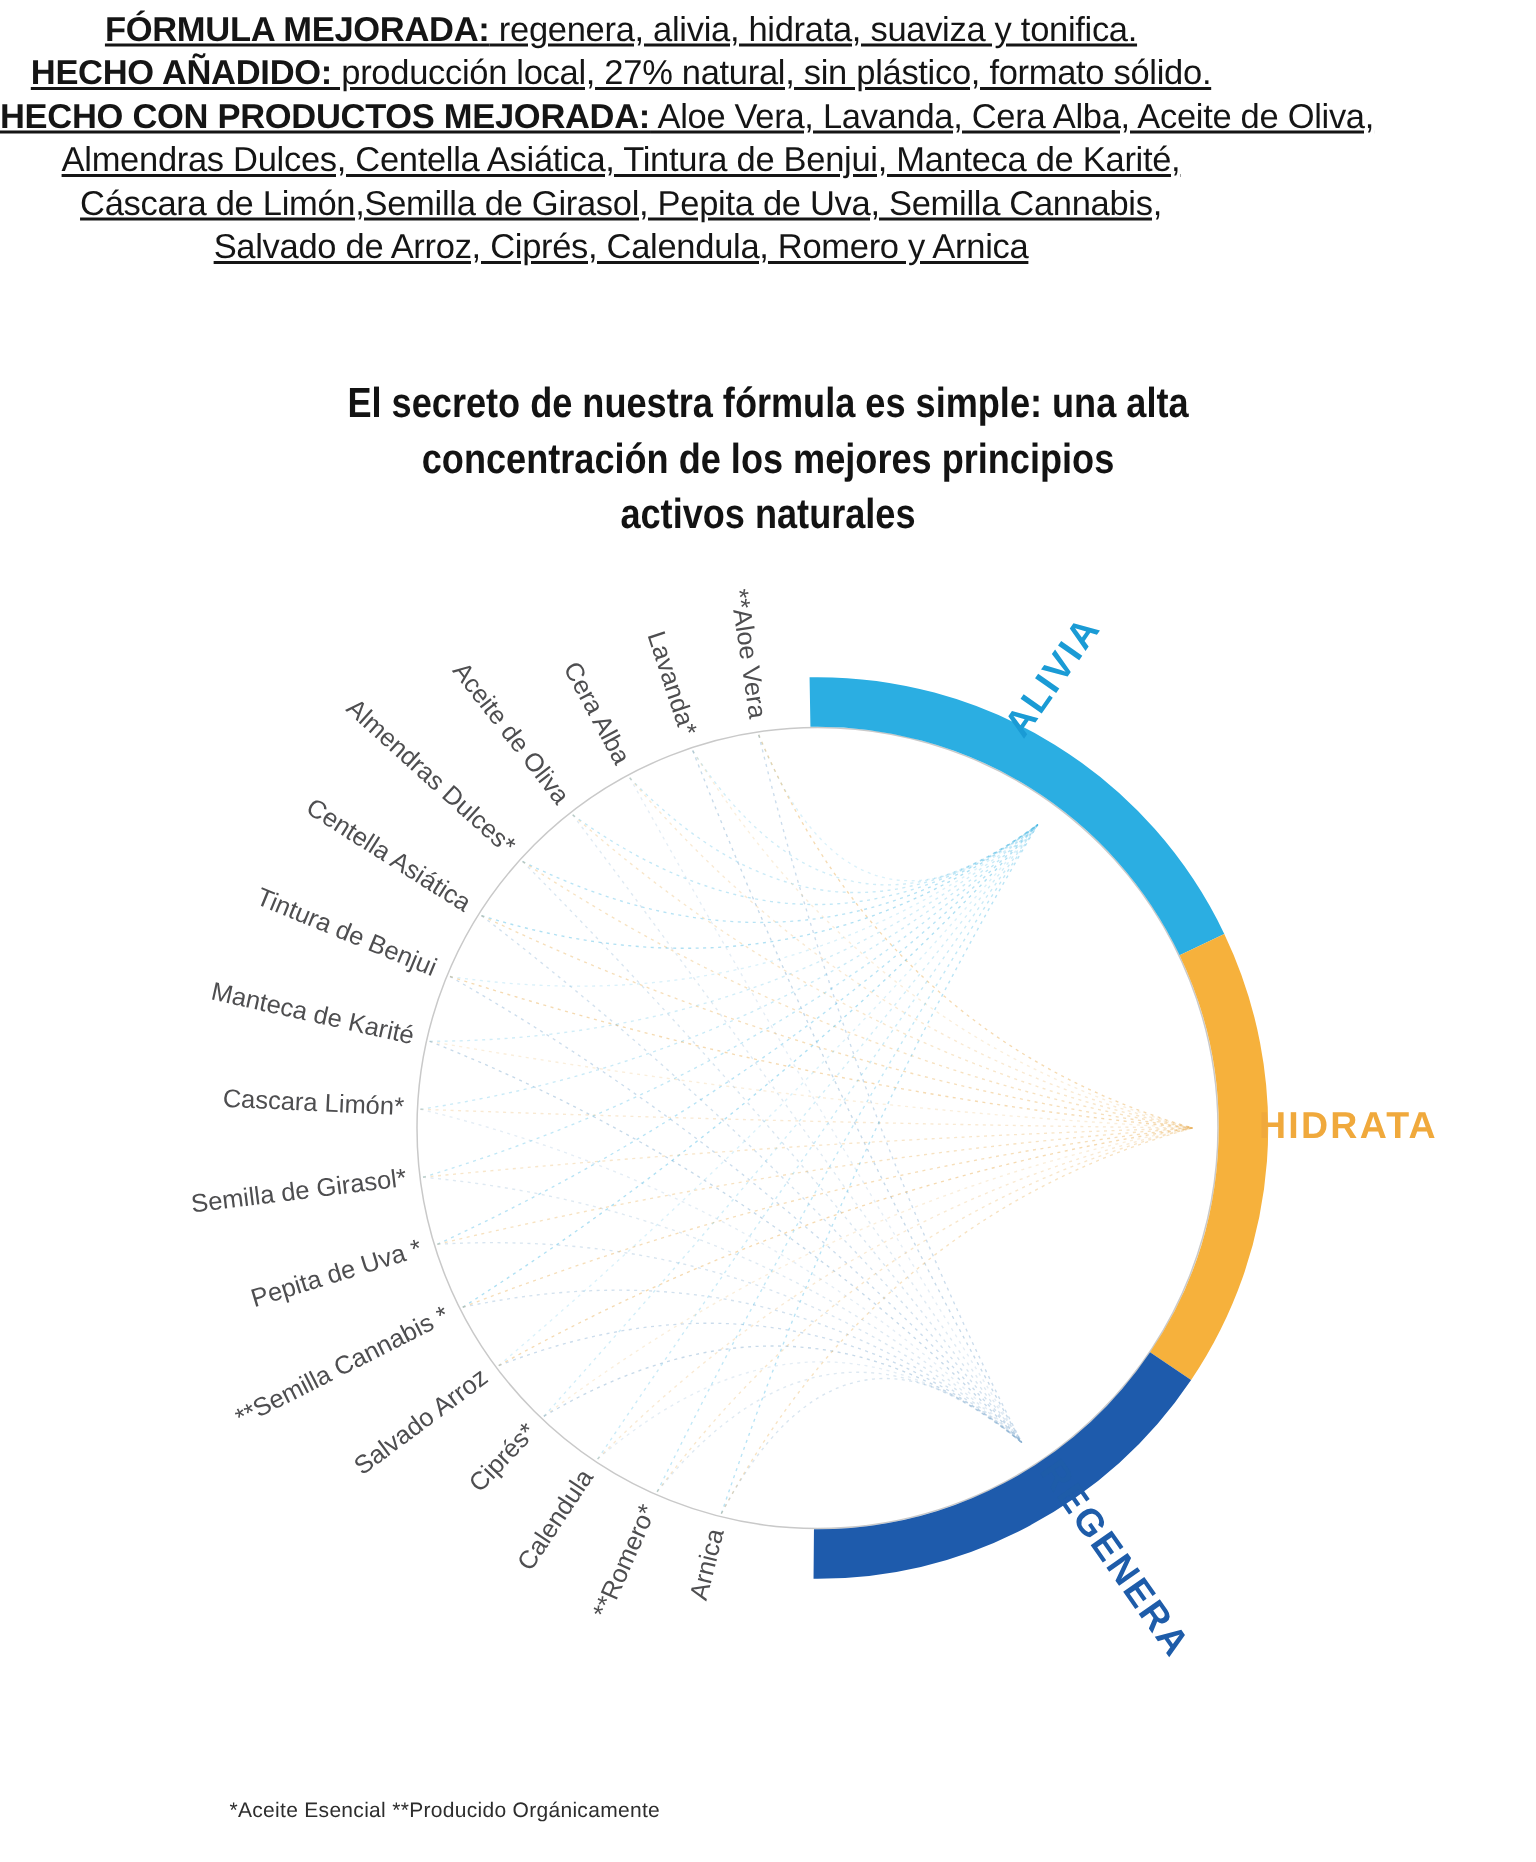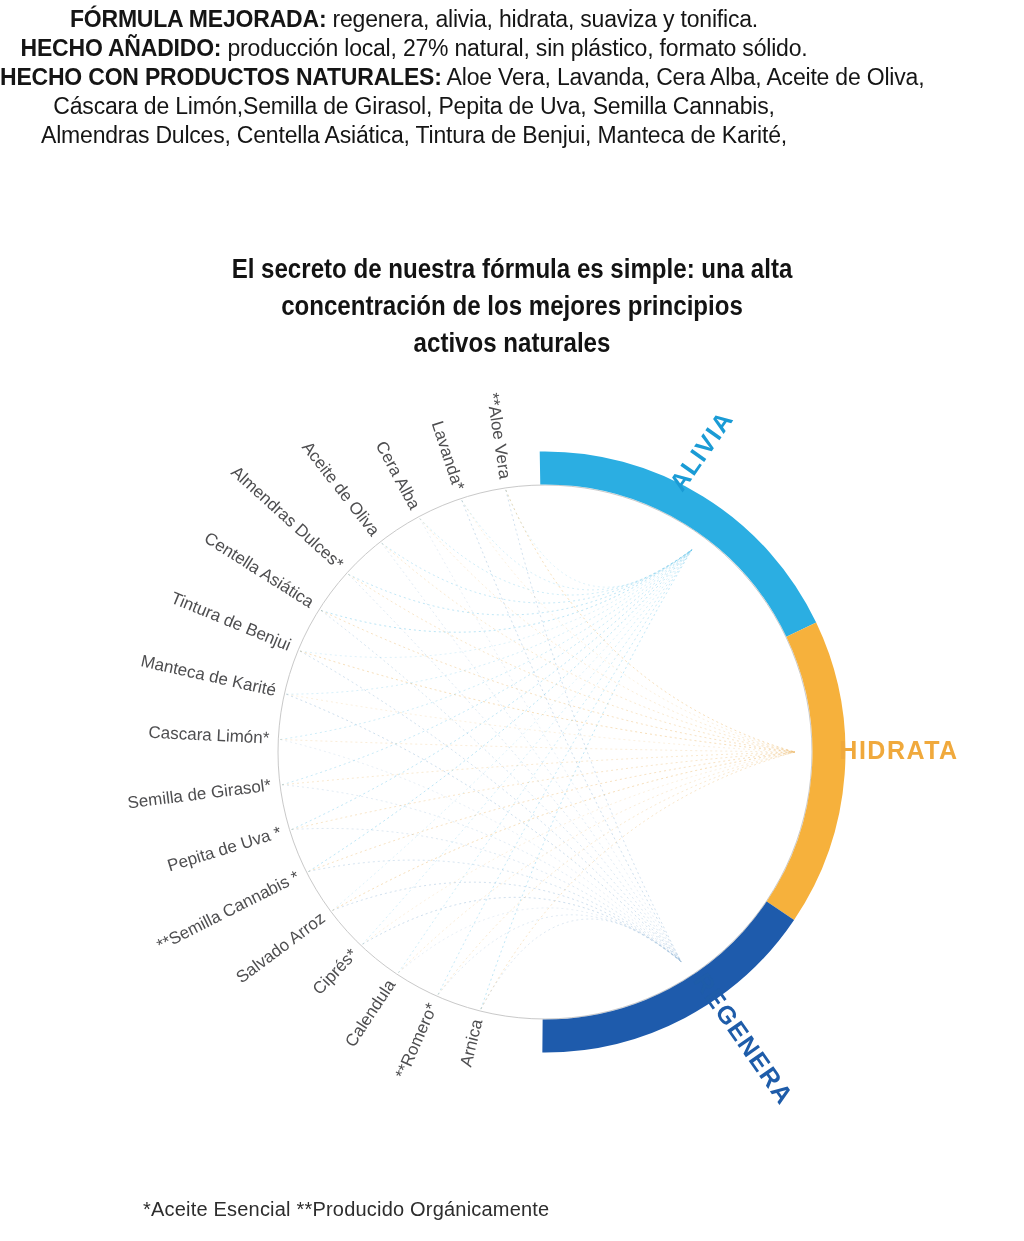--- a/index.html
+++ b/index.html
@@ -2,47 +2,48 @@
 <html><head>
 <meta charset="utf-8">
 <style>
   html,body { margin:0; padding:0; background:#ffffff; }
   .page {
     position:relative; width:1024px; height:1241px; background:#ffffff;
     font-family:"Liberation Sans", sans-serif; overflow:hidden;
   }
   .intro {
     position:absolute; top:5px; left:0; width:828px; text-align:center;
-    font-size:23px; line-height:29px; color:#151515; letter-spacing:-0.2px;
+    font-size:23px; line-height:29px; color:#151515; letter-spacing:-0.2px;text-decoration:underline;
   }
   .intro .line { white-space:nowrap; }
   .intro .b { font-weight:700; }
   .subtitle {
     position:absolute; top:250px; left:0; width:1024px; text-align:center;
     font-weight:700; font-size:28px; line-height:37px; color:#131313;
     transform:scaleX(0.86);
   }
   .footnote {
-    position:absolute; top:1198px; left:143px;
-    font-size:20px; color:#2d2d2d; letter-spacing:0.2px;
+    position:absolute; top:1198px; left:153px;
+    font-size:14px; color:#2d2d2d; letter-spacing:0.2px;
   }
   svg.chord { position:absolute; top:0; left:0; }
   svg.chord text { font-family:"Liberation Sans", sans-serif; }
 </style>
 </head>
 <body>
 
 <div class="page">
 
   <div class="intro">
     <div class="line"><span class="b">FÓRMULA MEJORADA:</span><span> regenera, alivia, hidrata, suaviza y tonifica.</span></div>
     <div class="line"><span class="b">HECHO AÑADIDO:</span><span> producción local, 27% natural, sin plástico, formato sólido.</span></div>
-    <div class="line"><span class="b">HECHO CON PRODUCTOS NATURALES:</span><span> Aloe Vera, Lavanda, Cera Alba, Aceite de Oliva,</span></div>
+    <div class="line"><span class="b">HECHO CON PRODUCTOS MEJORADA:</span><span> Aloe Vera, Lavanda, Cera Alba, Aceite de Oliva,</span></div>
+    <div class="line"><span>Almendras Dulces, Centella Asiática, Tintura de Benjui, Manteca de Karité,</span></div>
     <div class="line"><span>Cáscara de Limón,Semilla de Girasol, Pepita de Uva, Semilla Cannabis,</span></div>
-    <div class="line"><span>Almendras Dulces, Centella Asiática, Tintura de Benjui, Manteca de Karité,</span></div>
+    <div class="line"><span>Salvado de Arroz, Ciprés, Calendula, Romero y Arnica</span></div>
   </div>
 
   <div class="subtitle">
     <div>El secreto de nuestra fórmula es simple: una alta</div>
     <div>concentración de los mejores principios</div>
     <div>activos naturales</div>
   </div>
 
   <svg class="chord" id="chord-svg" width="1024" height="1241" viewBox="0 0 1024 1241" aria-hidden="true">
       <path d="M 505.8 489.9 Q 569.2 647.5 691.9 549.7" fill="none" stroke="#45b8e4" stroke-width="0.9" stroke-dasharray="2 3" stroke-opacity="0.20"></path>

